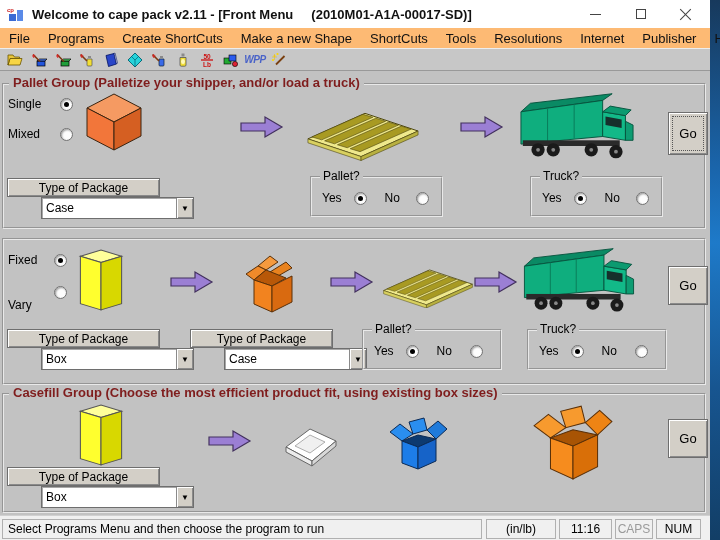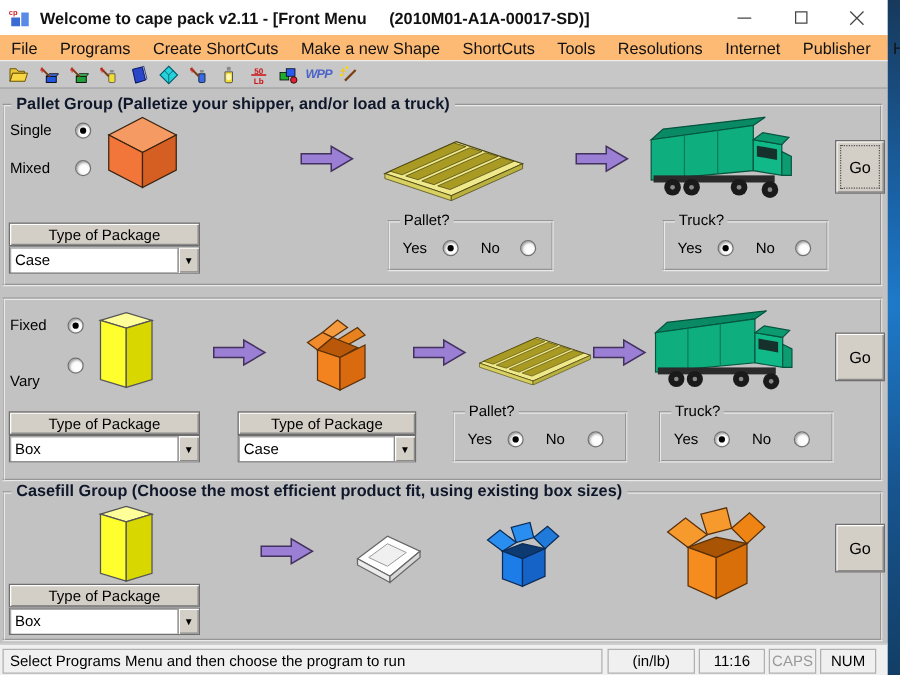--- a/index.html
+++ b/index.html
@@ -41,21 +41,21 @@
     border-top:1px solid #ededed; border-bottom:1px solid #999;
     display:flex; align-items:center; gap:6px; padding-left:6px; }
   .tool-icon { width:18px; height:18px; display:flex; align-items:center; justify-content:center; }
   .wpp-text { font-size:10px; font-weight:bold; font-style:italic; color:#4a63c8; letter-spacing:-0.5px; }
 
   
   .client { position:absolute; left:0; top:71px; width:710px; height:444px; background:#c2c2c2; }
 
   .groupbox { position:absolute; border:2px groove #e9e9e9; }
   .gb-title { position:absolute; top:-10px; left:5px; background:#c2c2c2; padding:0 4px;
-    font-size:13px; font-weight:bold; color:#0f172a; white-space:nowrap; }
+    font-size:13px; font-weight:bold; color:#7f1d1d; white-space:nowrap; }
 
   .small-group { position:absolute; border:2px groove #e9e9e9; }
   .sg-title { position:absolute; top:-9px; left:8px; background:#c2c2c2; padding:0 3px; font-size:12px; color:#000; }
   .sg-row { position:absolute; left:10px; top:13px; right:4px; display:flex; align-items:center; font-size:12px; }
 
   .label { position:absolute; font-size:12px; color:#000000; white-space:nowrap; }
 
   .radio { position:absolute; width:13px; height:13px; border-radius:50%; background:#fdfdfd;
     border:1px solid #707070; box-shadow:inset 1px 1px 2px #9a9a9a; }
   .radio.on::after { content:""; position:absolute; left:3px; top:3px; width:5px; height:5px;
@@ -65,21 +65,21 @@
   .radio-inline.on::after { content:""; position:absolute; left:3px; top:3px; width:5px; height:5px;
     border-radius:50%; background:#000; }
 
   .btn { position:absolute; background:#d3cfc7; border:1px solid #6e6e6e;
     box-shadow:inset 1px 1px 0 #ffffff, inset -1px -1px 0 #8a8a8a;
     display:flex; align-items:center; justify-content:center; font-size:12px; color:#000; }
   .go-btn { font-size:13px; }
   .go-focus { outline:1px dotted #555; outline-offset:-5px; }
 
   .combo { position:absolute; background:#ffffff; border:1px solid #6e6e6e;
-    box-shadow:inset 1px 1px 0 #a8a8a8; display:flex; align-items:stretch; }
+    box-shadow:inset 1px 1px 0 #a8a8a8; display:flex; align-items:stretch;margin-left:34px; }
   .combo-value { flex:1; font-size:12px; color:#000; display:flex; align-items:center; padding-left:4px; }
   .combo-btn { width:17px; background:#d3cfc7; border-left:1px solid #8a8a8a;
     box-shadow:inset 1px 1px 0 #ffffff, inset -1px -1px 0 #8a8a8a;
     display:flex; align-items:center; justify-content:center; font-size:8px; color:#000; }
 
   .img { position:absolute; }
 
   
   .statusbar { position:absolute; left:0; top:515px; width:710px; height:25px; background:#f0f0f0;
     border-top:1px solid #d0d0d0;text-align:right; }

